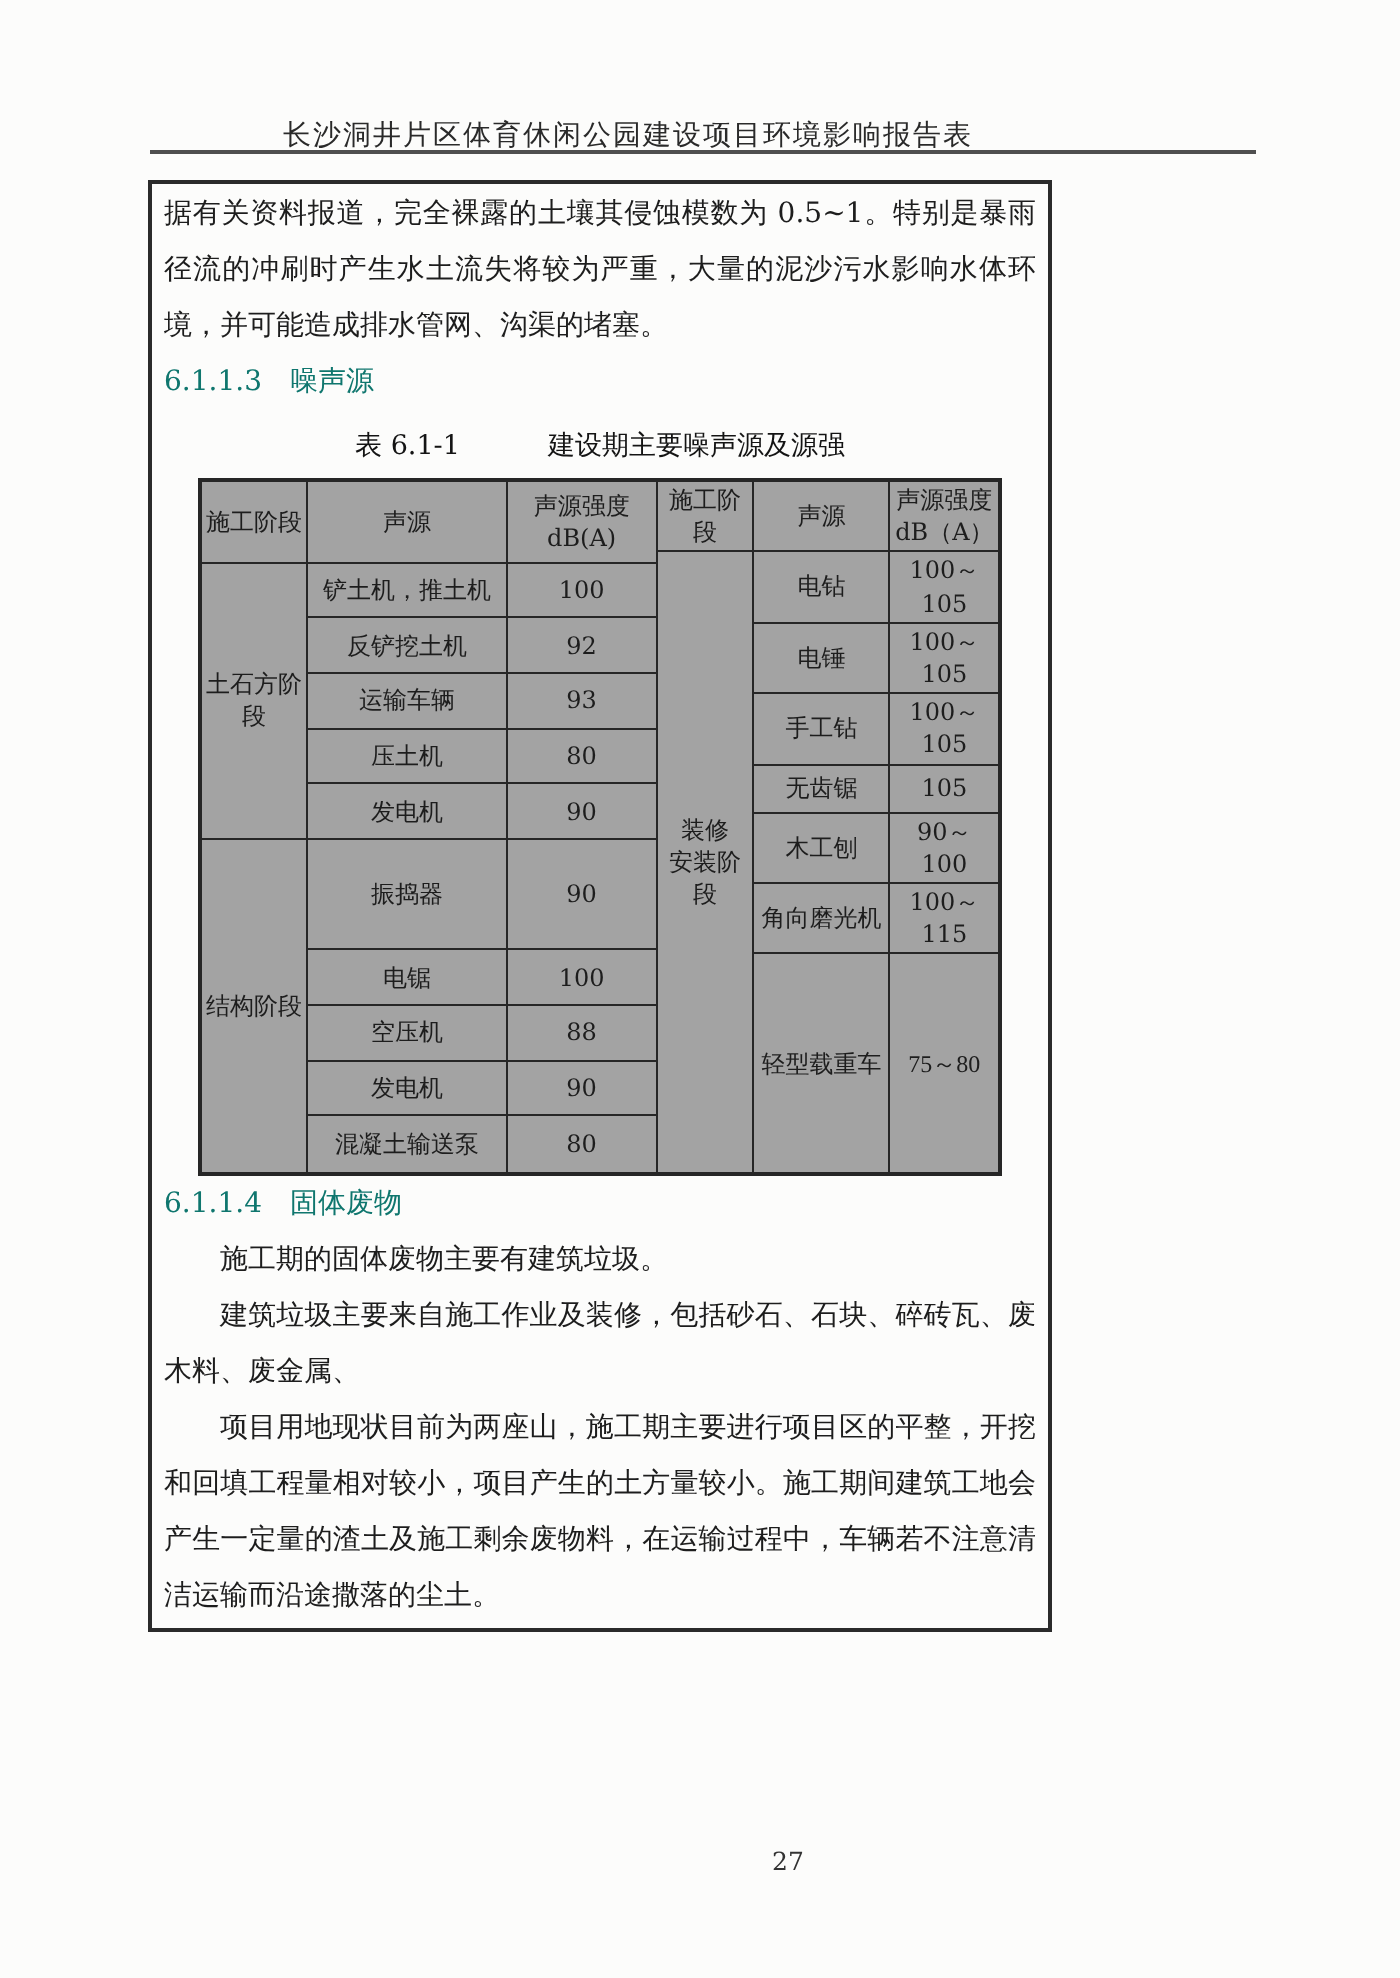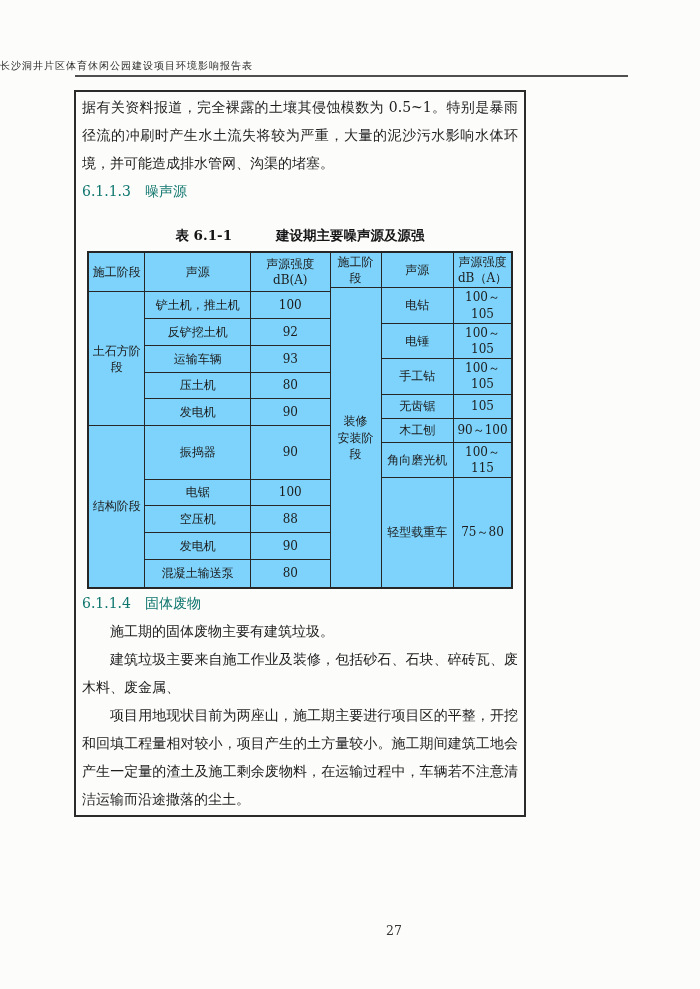--- a/index.html
+++ b/index.html
@@ -6,62 +6,62 @@
   body{
     width:700px;height:989px;background:#f6f6f4;
     font-family:"DejaVu Serif","Liberation Serif",serif;
   }
   .page{
     position:relative;width:700px;height:989px;
     background:#fcfcfb;color:#1d1d1d;overflow:hidden;
   }
   .doc-header{
     position:absolute;top:59px;left:0;right:72px;
-    text-align:left;font-size:10px;letter-spacing:1px;color:#2a2a2a;
+    text-align:center;font-size:14px;letter-spacing:1px;color:#2a2a2a;
   }
   .header-rule{
     position:absolute;top:75px;left:75px;width:553px;height:2px;
     background:#4f4f4f;
   }
   .content-box{
     position:absolute;top:90px;left:74px;width:452px;box-sizing:border-box;
     border:2px solid #2b2b2b;padding:1px 6px 2px;background:transparent;
   }
   .para{
     margin:0;font-size:14px;line-height:28px;text-align:justify;
     text-justify:inter-ideograph;color:#1d1d1d;
   }
   .indent{text-indent:2em;}
   .heading{margin:0;font-size:14px;line-height:28px;color:#0f766e;}
   .table-title{
-    text-align:center;font-weight:bold;font-size:13.5px;line-height:25px;
-    margin:18px 0 3px;color:#141414;
+    text-align:center;font-weight:normal;font-size:13.5px;line-height:25px;
+    margin:6px 0 3px;color:#141414;
   }
   .table-title .t-gap{display:inline-block;width:44px;}
   .ntable-wrap{
-    display:flex;border:1px solid #262626;margin:0 5px;background:#7dd3fc;
+    display:flex;border:1px solid #262626;margin:0 17px;background:#a3a3a3;
   }
   .ntable-wrap table{
     border-collapse:collapse;table-layout:fixed;
     font-size:12px;color:#1d1d1d;
   }
   .t-left{width:57.2%;}
   .t-right{width:42.8%;}
   .ntable-wrap td{
     border:1px solid #262626;text-align:center;vertical-align:middle;
     padding:1px 2px;line-height:1.35;overflow:hidden;
   }
   .t-right td.no-lb{border-left:none;}
   .pre{white-space:pre-line;}
   tr.h34{height:34px;}
   tr.h24{height:24px;}
   tr.h25{height:25px;}
   tr.h48{height:48px;}
   tr.h35{height:35px;}
-  tr.h110{height:110px;}
+  tr.h110{height:110px;font-family:Liberation Serif, serif;}
   .page-footer{
     position:absolute;top:923px;left:0;width:100%;
     text-align:center;font-size:12.5px;color:#333;margin-left:44px;
   }
 </style>
 </head>
 <body>
 
 <div class="page">
 

